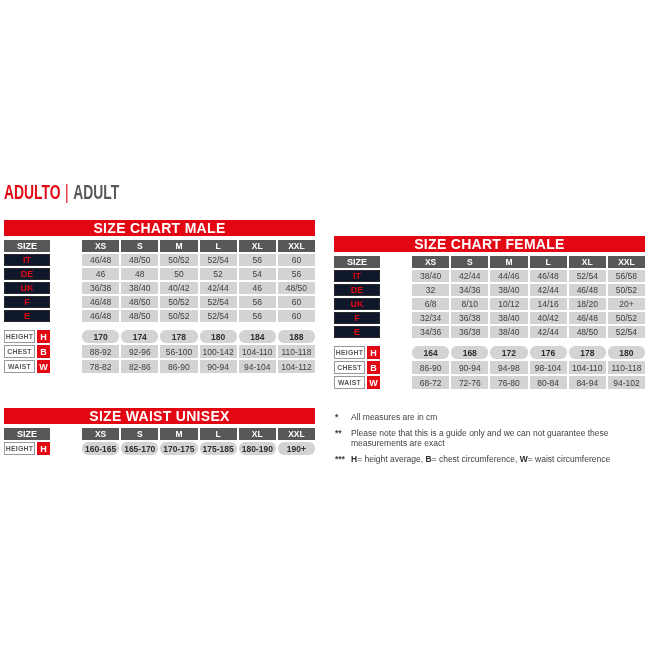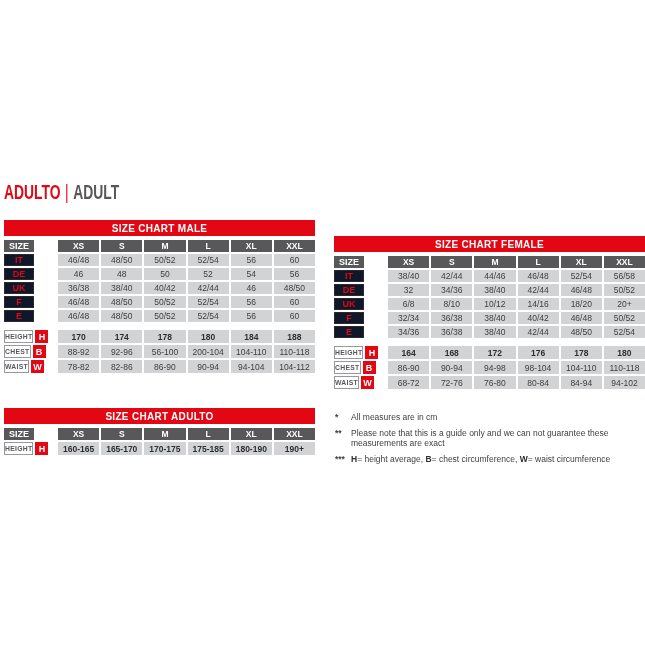--- a/index.html
+++ b/index.html
@@ -20,45 +20,45 @@
   .t-red{color:var(--red);}
   .t-sep{color:var(--red);font-weight:normal;padding:0 7px;}
   .t-gray{color:var(--hdr-gray);}
 
   
   .size-table{position:absolute;width:311px;}
   #male-table{left:4px;top:220px;}
   #female-table{left:334px;top:236px;}
   #unisex-table{left:4px;top:408px;}
 
-  .tbl-title{height:16px;background:var(--red);color:#fff;font-size:10px;font-weight:bold;
+  .tbl-title{height:16px;background:var(--red);color:#fff;font-size:14px;font-weight:bold;
     display:flex;align-items:center;justify-content:center;letter-spacing:.3px;}
 
   .row{display:flex;height:12px;margin-top:2px;}
   .row.thead{margin-top:4px;}
-  .lab{width:30px;flex:none;margin-right:12px;display:flex;align-items:center;justify-content:center;}
+  .lab{width:46px;flex:none;margin-right:20px;display:flex;align-items:center;justify-content:center;}
   .vals{flex:1;display:flex;}
   .vals>.cell{flex:1;margin-left:2px;display:flex;align-items:center;justify-content:center;
     font-size:8.5px;color:var(--txt);}
   .vals>.cell:first-child{margin-left:12px;}
 
   .hdr{background:var(--hdr-gray);color:#fff !important;font-weight:bold;font-size:8.5px;}
   .lab.hdr{font-size:9px;}
   .size-lab{background:#0f172a;border:1px solid #2a2a2c;color:var(--red);font-weight:bold;font-size:9px;}
   .val{background:var(--cell-gray);}
 
   .measure{margin-top:8px;}
   .measure.tight{margin-top:1px;}
   .measure .row{height:13px;}
   .lab.meas{justify-content:flex-start;}
   .mbox{flex:1;height:100%;border:1px solid #97999c;color:var(--hdr-gray);font-size:6.8px;
     font-weight:bold;letter-spacing:.3px;display:flex;align-items:center;justify-content:center;margin-right:2px;}
   .kbox{width:13px;height:100%;flex:none;background:var(--red);color:#fff;font-weight:bold;
     font-size:9px;display:flex;align-items:center;justify-content:center;}
-  .row.bold .cell{font-weight:bold;color:var(--txt-bold);}
+  .row.bold .cell{font-weight:bold;color:var(--txt-bold);border-radius:6px;}
 
   
   .footnotes{position:absolute;left:335px;top:412px;width:306px;}
   .fn{display:flex;margin-top:6px;}
   .fn:first-child{margin-top:0;}
   .fn .mk{width:16px;flex:none;font-size:8.5px;font-weight:bold;color:var(--txt);line-height:10px;}
   .fn .tx{flex:1;font-size:8.5px;color:var(--txt);line-height:10px;}
   .fn .tx b{color:var(--txt-bold);}
 </style>
 </head>
@@ -153,21 +153,21 @@
       </div>
       <div class="row">
         <div class="lab meas">
           <div class="mbox">CHEST</div>
           <div class="kbox">B</div>
         </div>
         <div class="vals">
           <div class="cell val">88-92</div>
           <div class="cell val">92-96</div>
           <div class="cell val">56-100</div>
-          <div class="cell val">200-104</div>
+          <div class="cell val">100-142</div>
           <div class="cell val">104-110</div>
           <div class="cell val">110-118</div>
         </div>
       </div>
       <div class="row">
         <div class="lab meas">
           <div class="mbox">WAIST</div>
           <div class="kbox">W</div>
         </div>
         <div class="vals">
@@ -288,21 +288,21 @@
           <div class="cell val">72-76</div>
           <div class="cell val">76-80</div>
           <div class="cell val">80-84</div>
           <div class="cell val">84-94</div>
           <div class="cell val">94-102</div>
         </div>
       </div>
     </div>
   </div>
 <div class="size-table" id="unisex-table">
-    <div class="tbl-title">SIZE CHART ADULTO</div>
+    <div class="tbl-title">SIZE WAIST UNISEX</div>
     <div class="row thead">
       <div class="lab hdr">SIZE</div>
       <div class="vals">
         <div class="cell hdr">XS</div>
         <div class="cell hdr">S</div>
         <div class="cell hdr">M</div>
         <div class="cell hdr">L</div>
         <div class="cell hdr">XL</div>
         <div class="cell hdr">XXL</div>
       </div>

